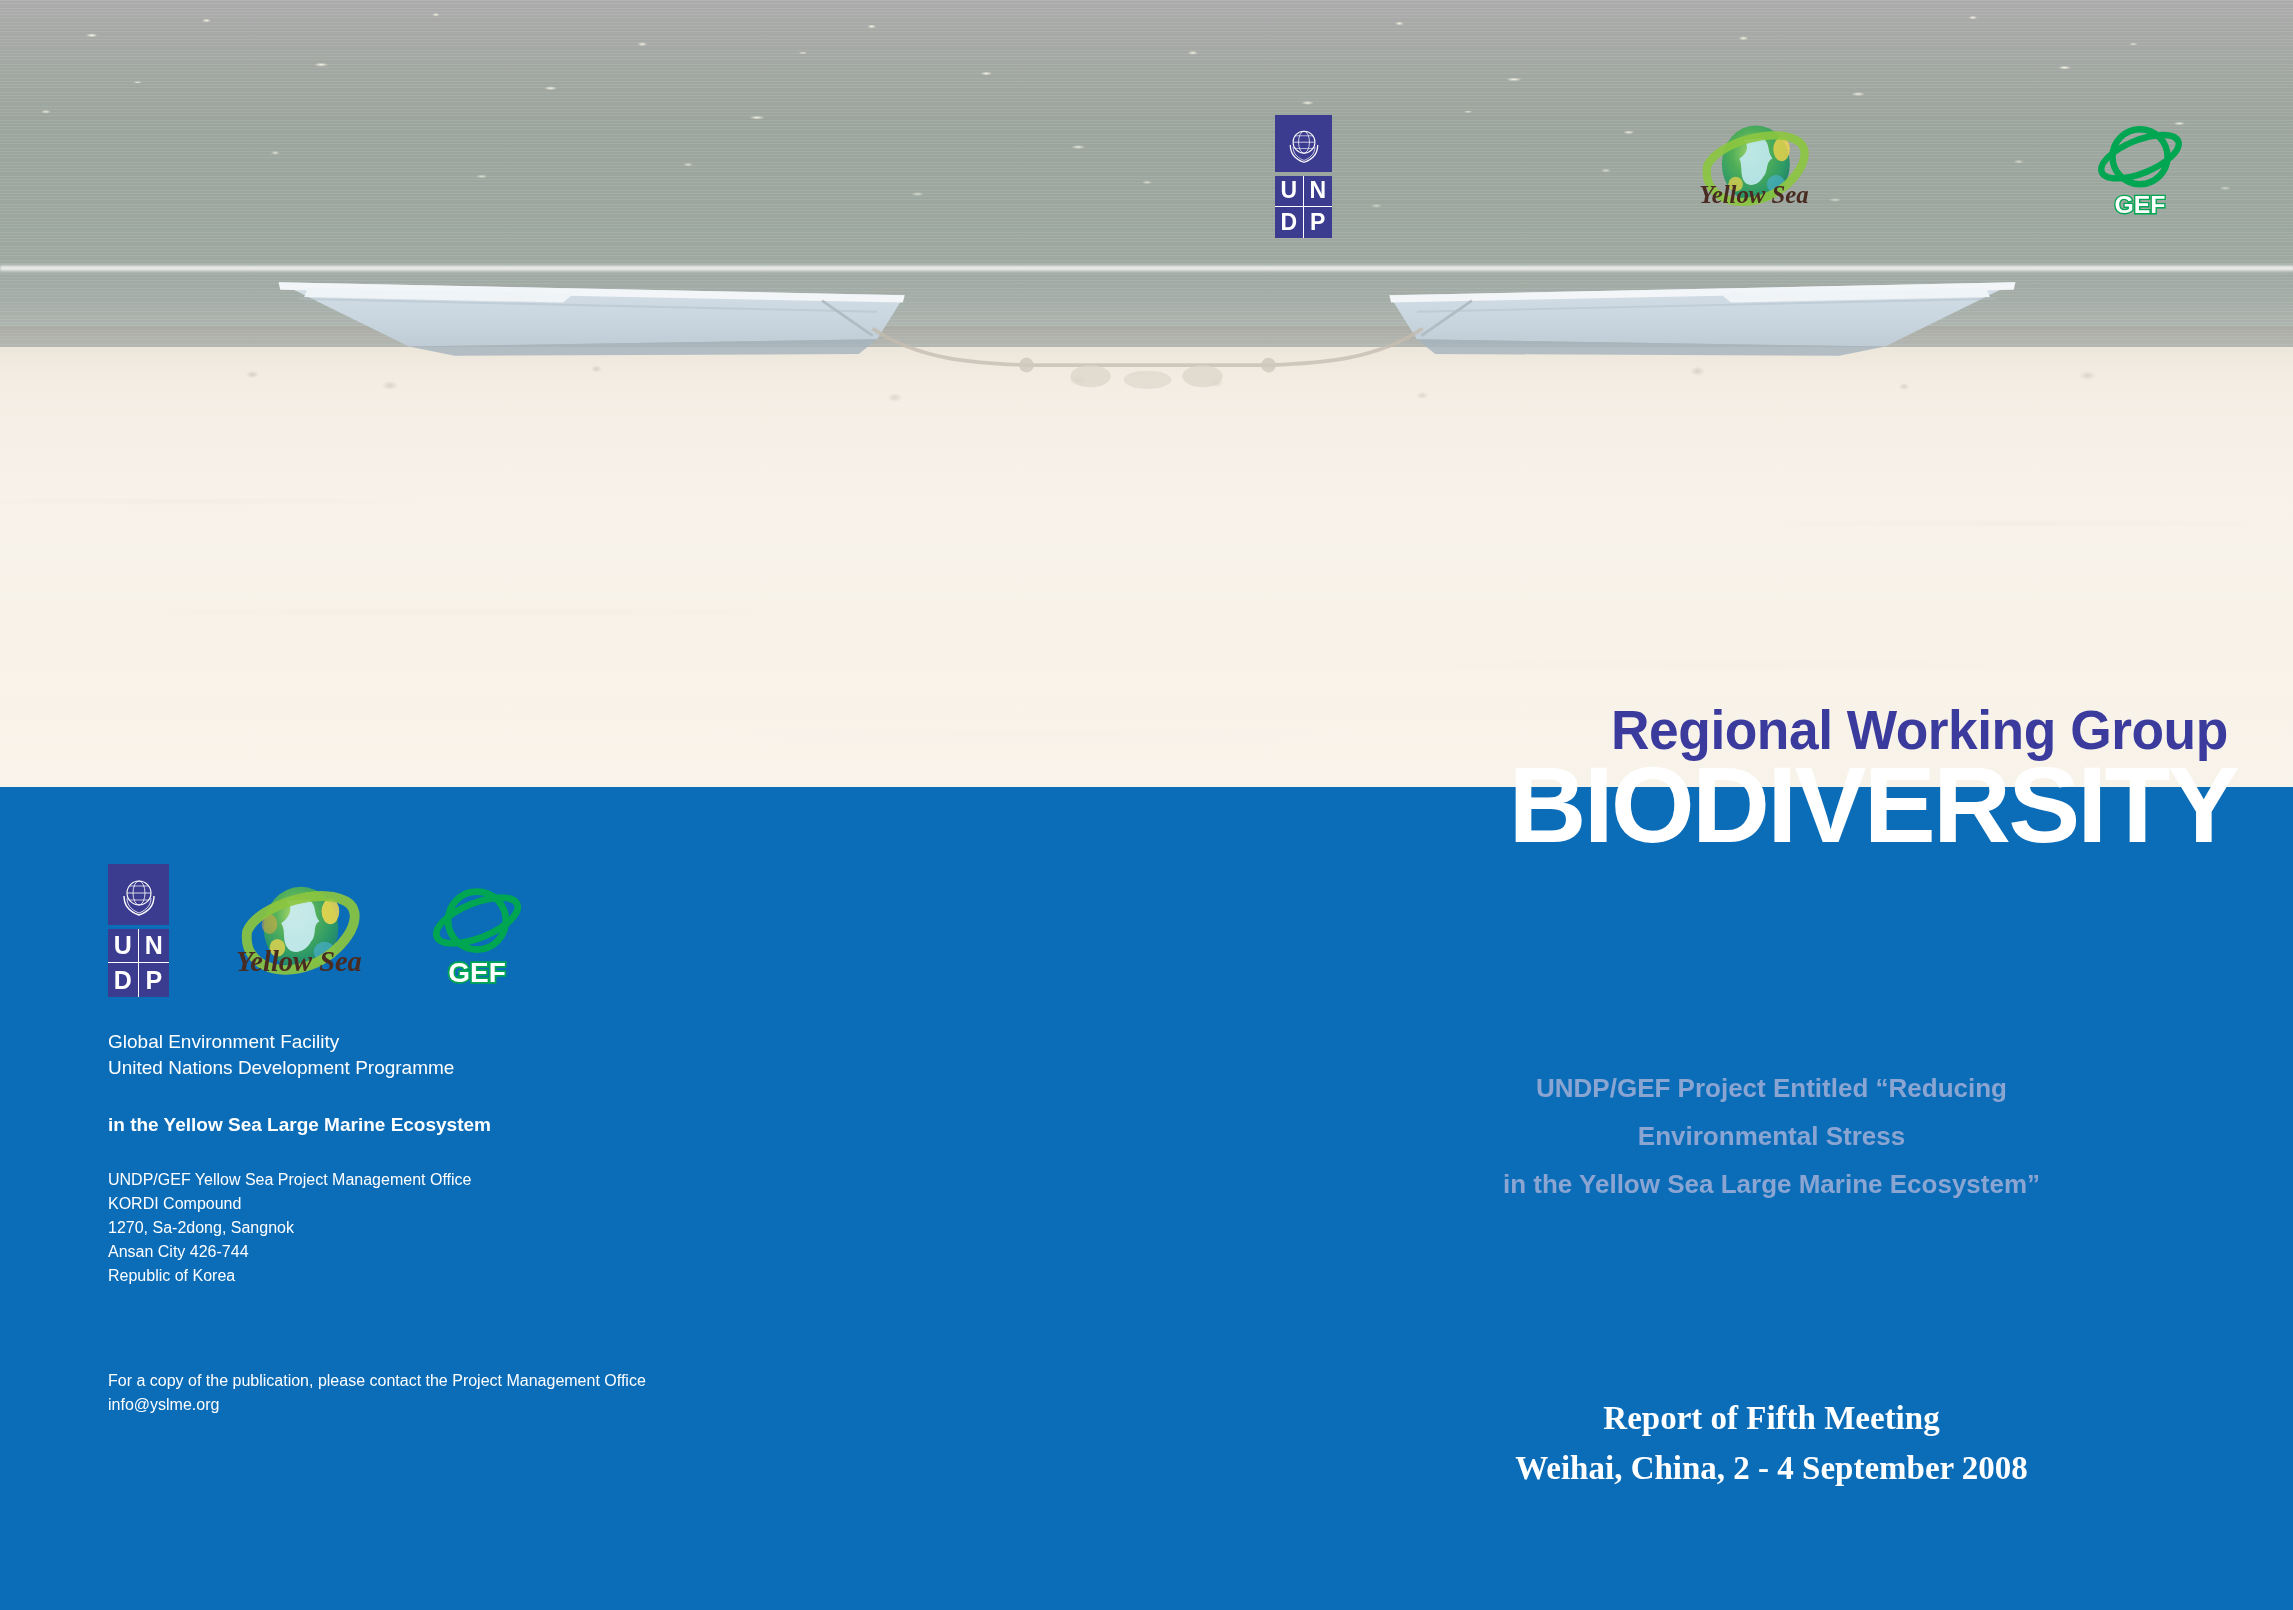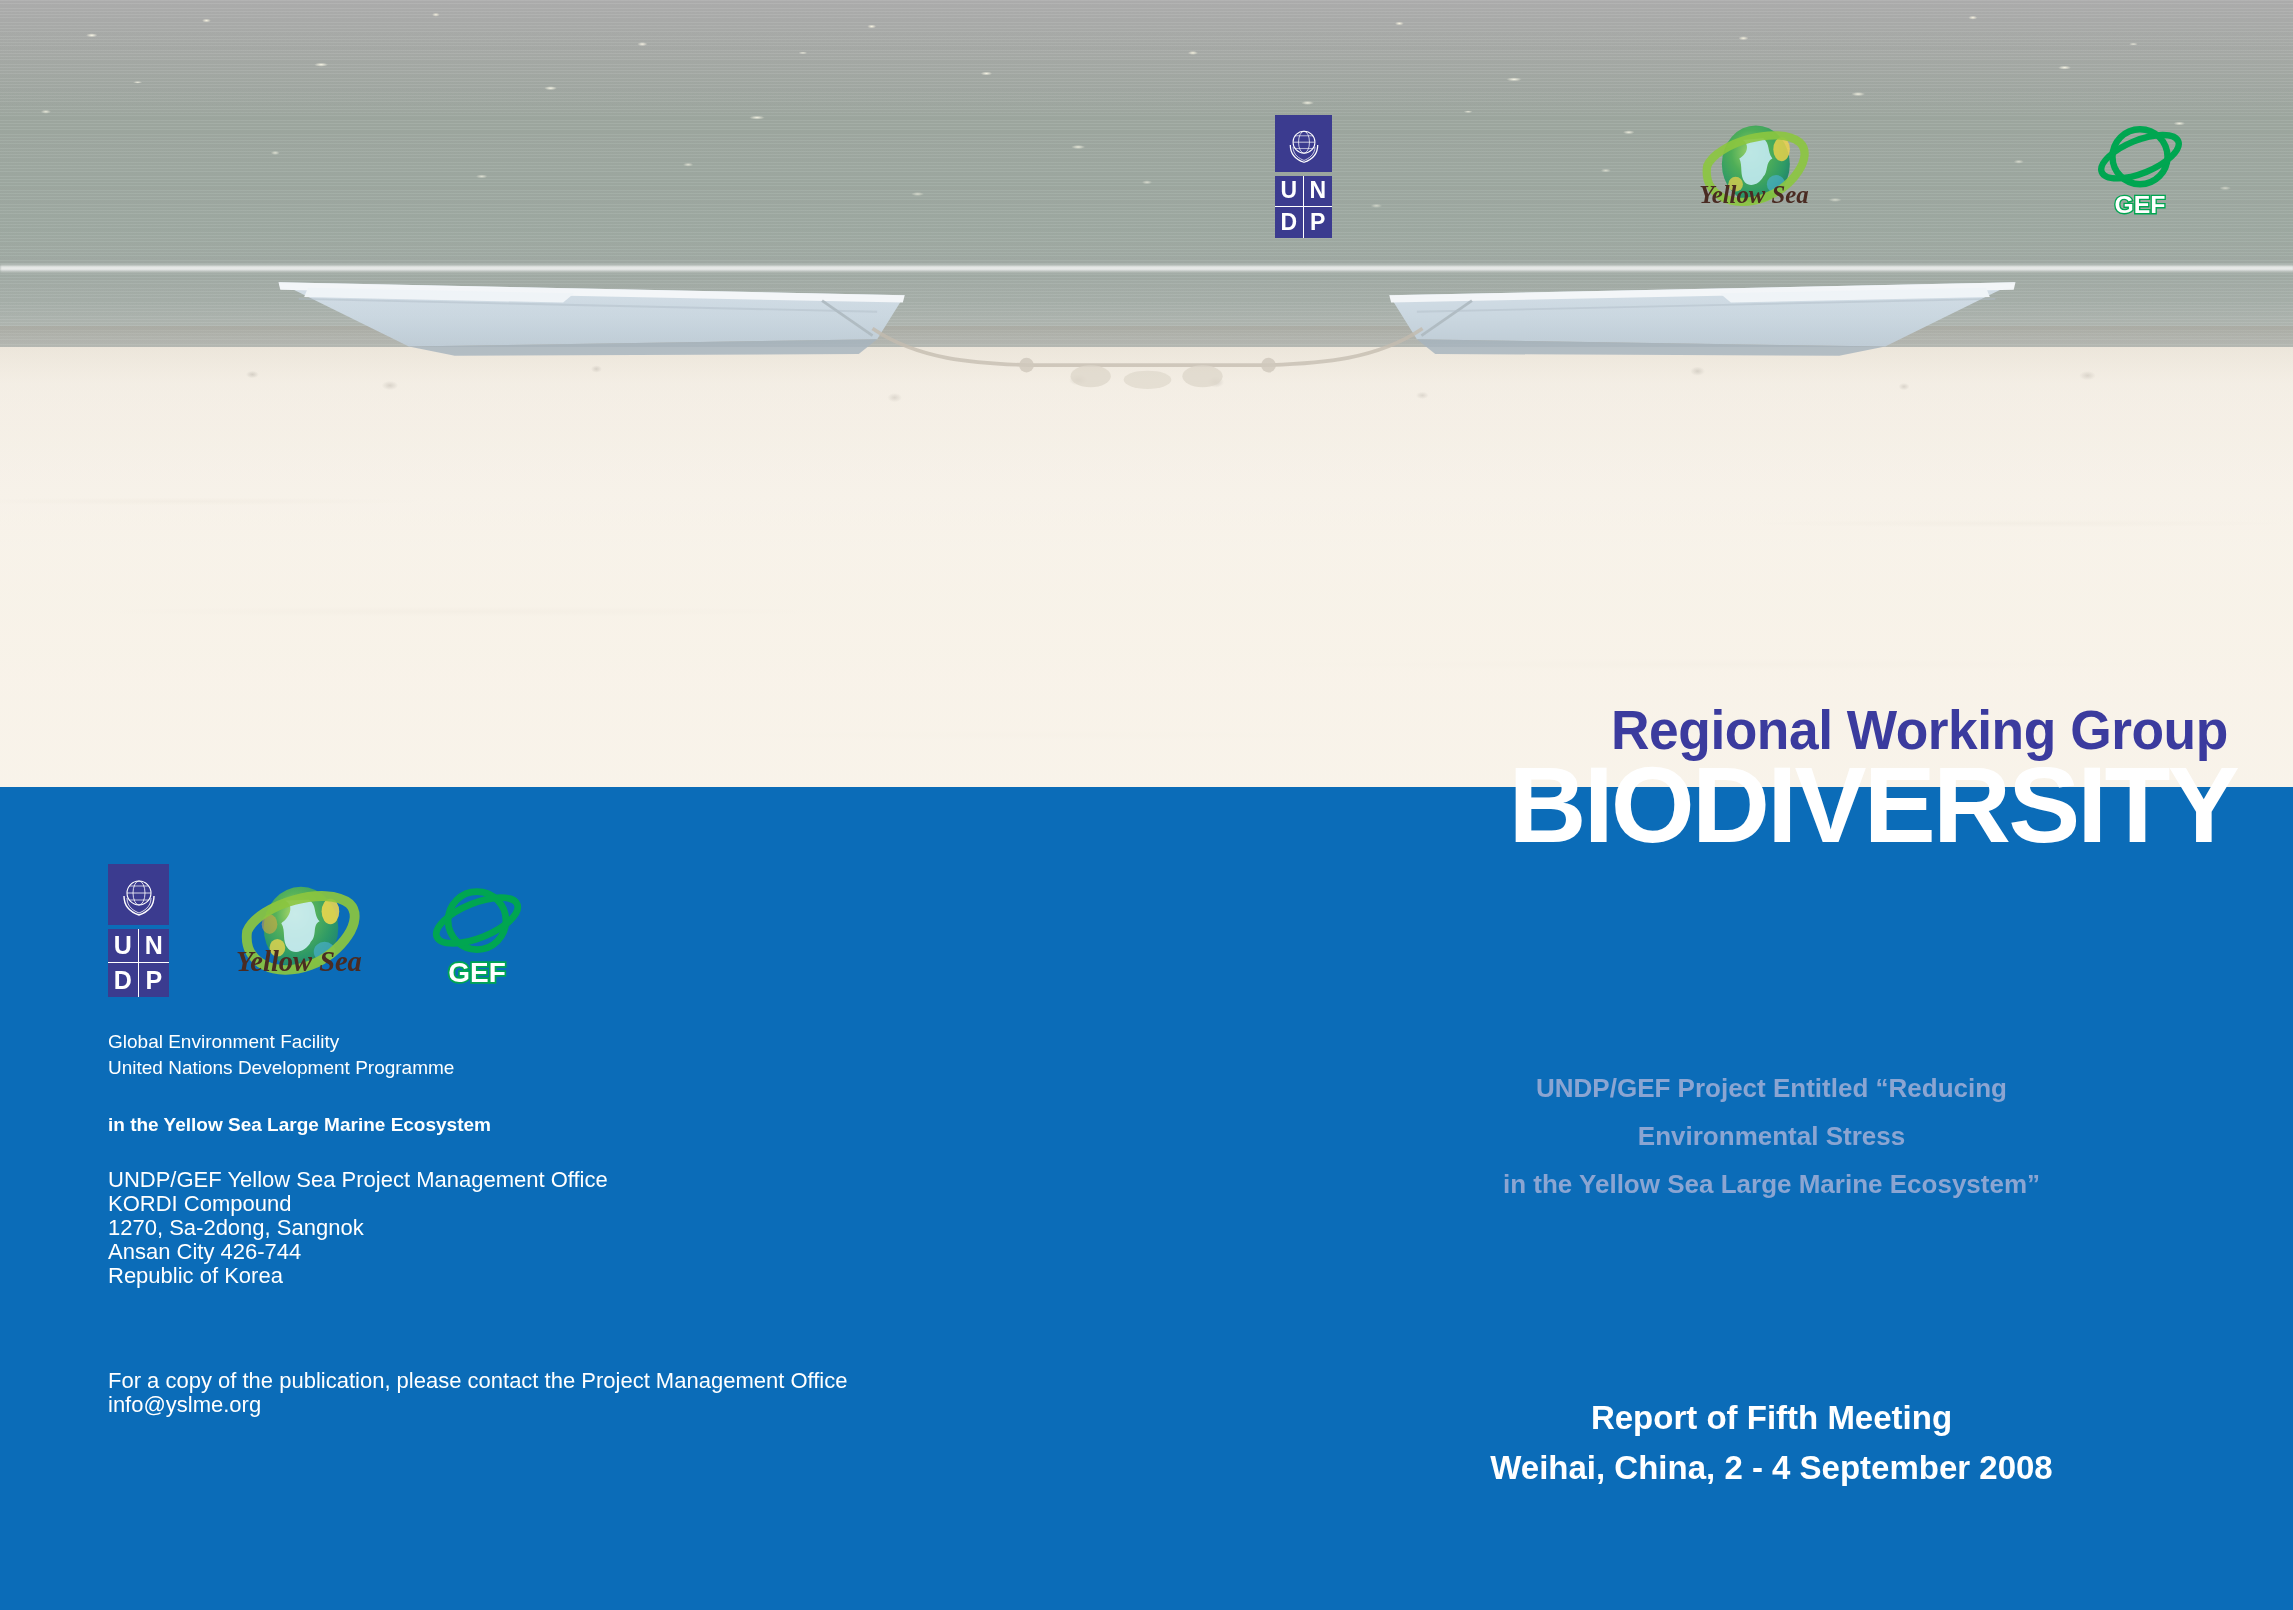--- a/index.html
+++ b/index.html
@@ -172,38 +172,39 @@
     position:absolute;left:0;top:787px;width:2294px;height:824px;
     background:#0b6cb8;
   }
 
   
   #leftcol{position:absolute;left:108px;top:103px;width:918px;color:#fff;}
   .logorow{display:flex;align-items:flex-end;gap:53px;height:107px;margin-left:0px;}
   .blk{margin-top:4px;}
   .l1{font-size:19px;line-height:26px;font-weight:normal;}
   .l2{font-size:19px;line-height:26px;font-weight:bold;}
-  .l3{font-size:22px;line-height:24px;font-weight:normal;}
+  .l3{font-size:16px;line-height:24px;font-weight:normal;}
   .gap-a{height:27.5px;}
   .gap-b{height:27.5px;}
   .gap-c{height:26px;}
   .gap-d{height:51px;}
 
   
   #rightcol{position:absolute;left:1249px;top:0;width:1045px;text-align:center;color:#fff;}
   #projtitle{
     position:absolute;left:0;top:253px;width:100%;
     font-size:26px;font-weight:bold;line-height:48px;
     color:#8ba5d2;
     margin-top:24px;
   }
   #meeting{
     position:absolute;left:0;top:606px;width:100%;
     font-size:33px;font-weight:bold;line-height:50px;
     color:#ffffff;
+    font-family:Liberation Serif, serif;
   }
 </style>
 </head>
 <body>
 
 <div id="page">
 
   <div id="photo">
     <div class="sea">
       <div class="sea-tex"></div>

